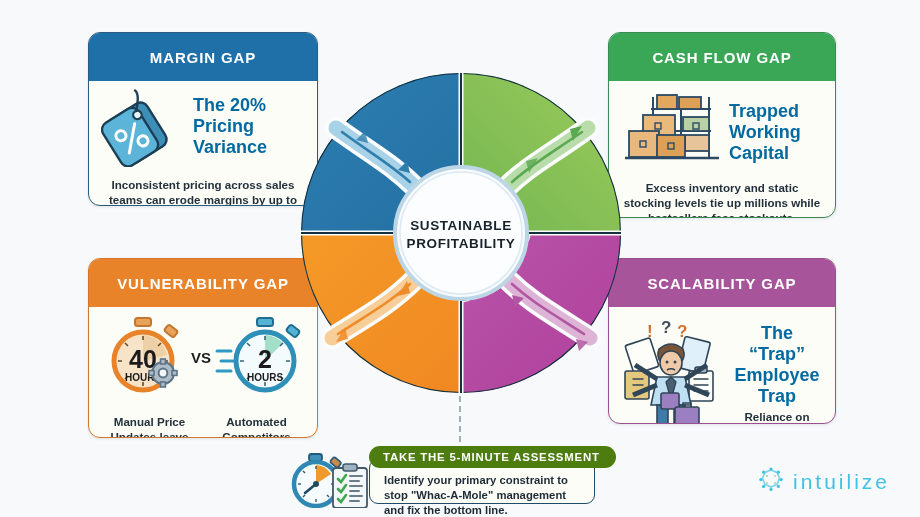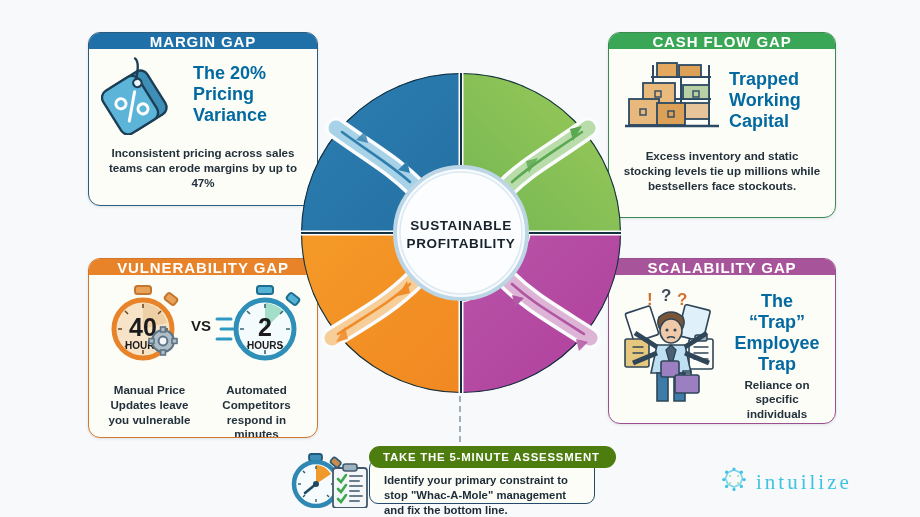--- a/index.html
+++ b/index.html
@@ -16,21 +16,21 @@
   .card {
     position:absolute;
     border-radius: 12px;
     background: #fdfdf8;
     border: 1.6px solid #2b5b7d;
     overflow:hidden;
     display:flex; flex-direction:column;
     box-shadow: 0 1px 3px rgba(20,40,60,.10);
   }
   .card .hdr {
-    height: 16px;
+    height: 48px;
     display:flex; align-items:center; justify-content:center;
     color:#fff; font-weight:bold; font-size:15px; letter-spacing:.9px;
     flex:0 0 auto;
   }
   .card .body { flex:1; position:relative; padding:8px 12px 9px; }
 
   .row { display:flex; align-items:flex-start; gap:6px; }
   .headline {
     font-weight:bold; color:#0369a1; font-size:18px; line-height:1.16;
   }
@@ -79,21 +79,21 @@
   #cta .panel {
     position:absolute; left:86px; top:13px; right:8px; height:45px;
     background:#fdfdf8; border:1.5px solid #214a6b; border-radius:9px;
     padding:13px 10px 0 14px;
     font-size:11.3px; font-weight:600; color:#1d2b36; line-height:1.32;
     z-index:2;
   }
   #cta .cta-icon { position:absolute; left:0; top:6px; width:96px; height:56px; z-index:4; }
 
   
-  #logo { position:absolute; left:720px; top:466px; display:flex; align-items:center; gap:8px;font-family:Liberation Serif, serif; }
+  #logo { position:absolute; left:757px; top:466px; display:flex; align-items:center; gap:8px; }
   #logo .word { font-size:21px; letter-spacing:3px; color:#3fc3e4; font-weight:500; }
 </style>
 </head>
 <body style="background: rgb(247, 249, 251);">
 
 <div class="stage">
 
   <div class="card" id="card-margin">
     <div class="hdr">MARGIN GAP</div>
     <div class="body">

